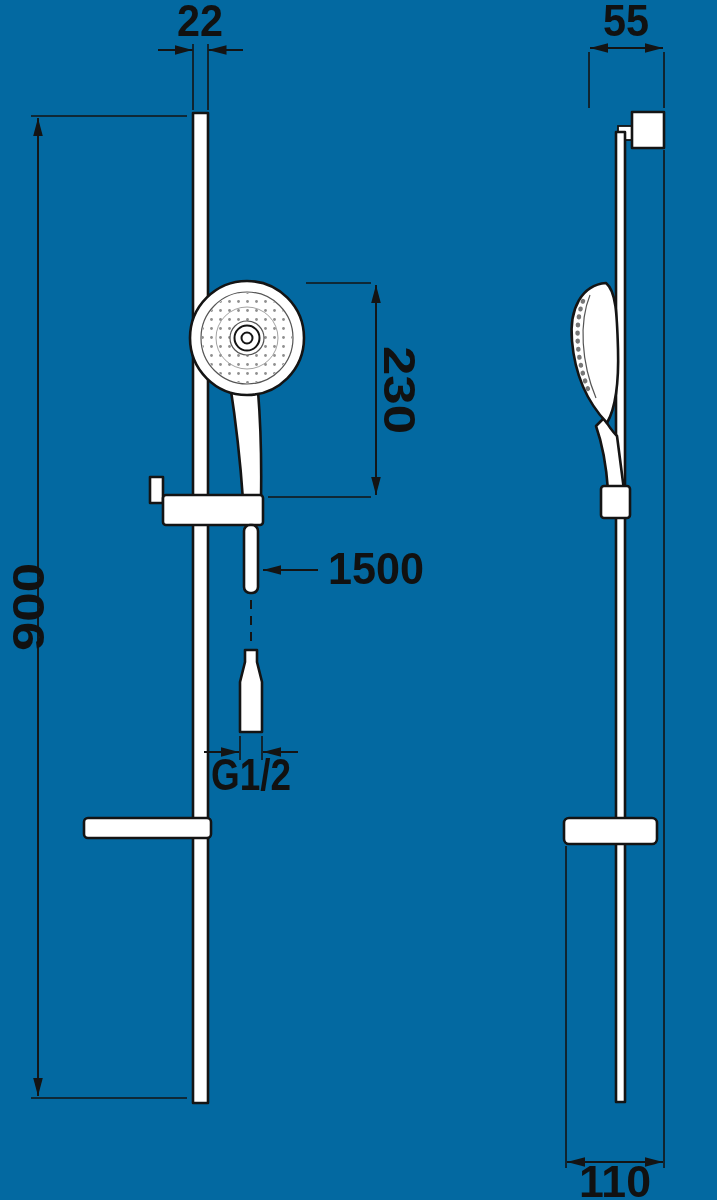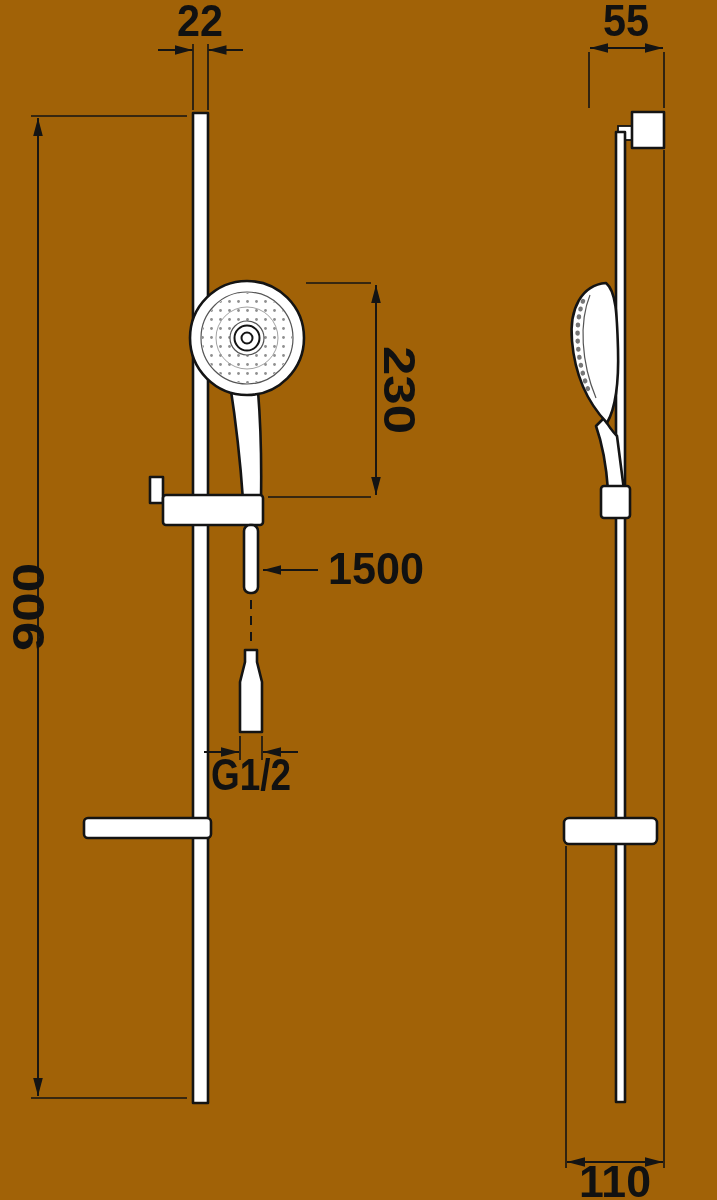--- a/index.html
+++ b/index.html
@@ -1,16 +1,16 @@
 <!DOCTYPE html>
 <html><head>
 <meta charset="utf-8">
 <style>
   html,body{margin:0;padding:0;background:#ffffff;}
-  .stage{position:relative;width:717px;height:1200px;background:#a16207;overflow:hidden;
+  .stage{position:relative;width:717px;height:1200px;background:#0369a1;overflow:hidden;
          font-family:"Liberation Sans",sans-serif;}
   svg{display:block;}
   .outline{fill:#ffffff;stroke:#141414;stroke-width:2.6;stroke-linejoin:round;}
   .outline-thin{fill:#ffffff;stroke:#141414;stroke-width:1.8;}
   .ext{stroke:#141414;stroke-width:1.6;fill:none;}
   .dimline{stroke:#141414;stroke-width:1.9;fill:none;}
   .dashed{stroke:#141414;stroke-width:2;stroke-dasharray:9 7;fill:none;}
   .dim-text{font-family:"Liberation Sans",sans-serif;font-weight:700;font-size:44px;fill:#111111;}
   .nozzle-arc{stroke:#777777;stroke-width:4.5;stroke-dasharray:0.6 7.5;stroke-linecap:round;fill:none;}
   .detail{stroke:#555555;stroke-width:1.2;fill:none;}

